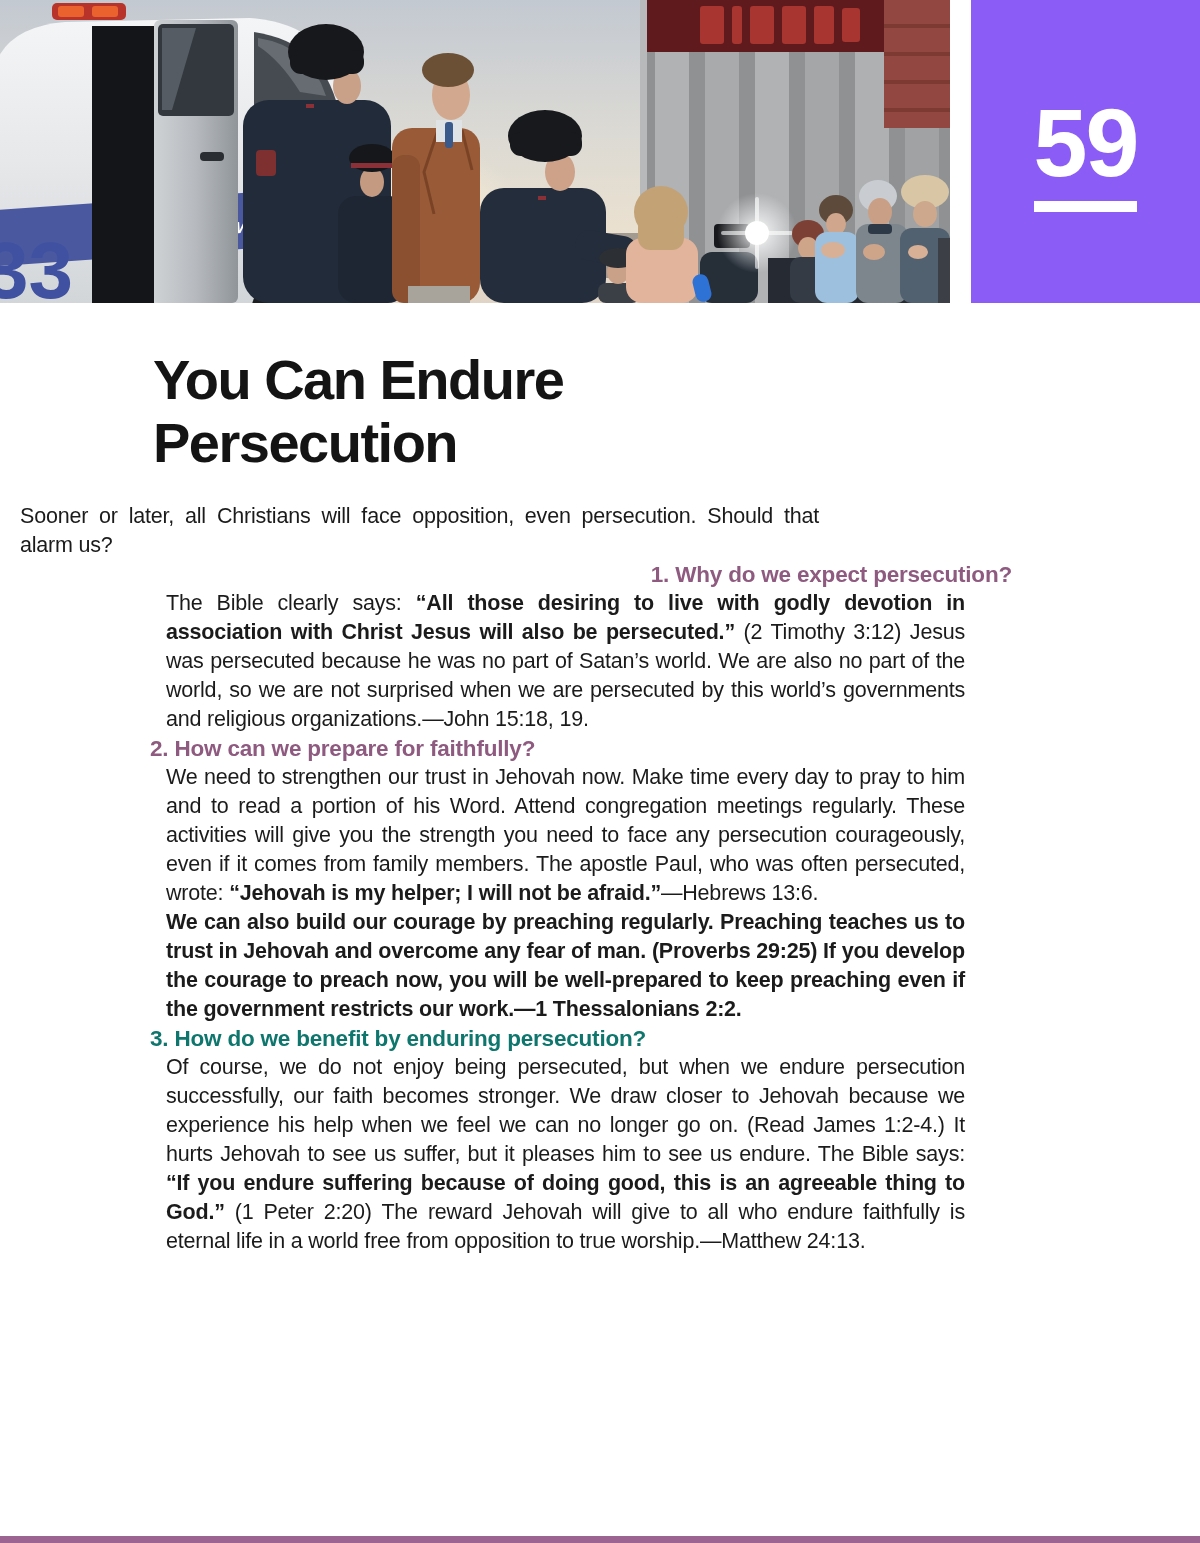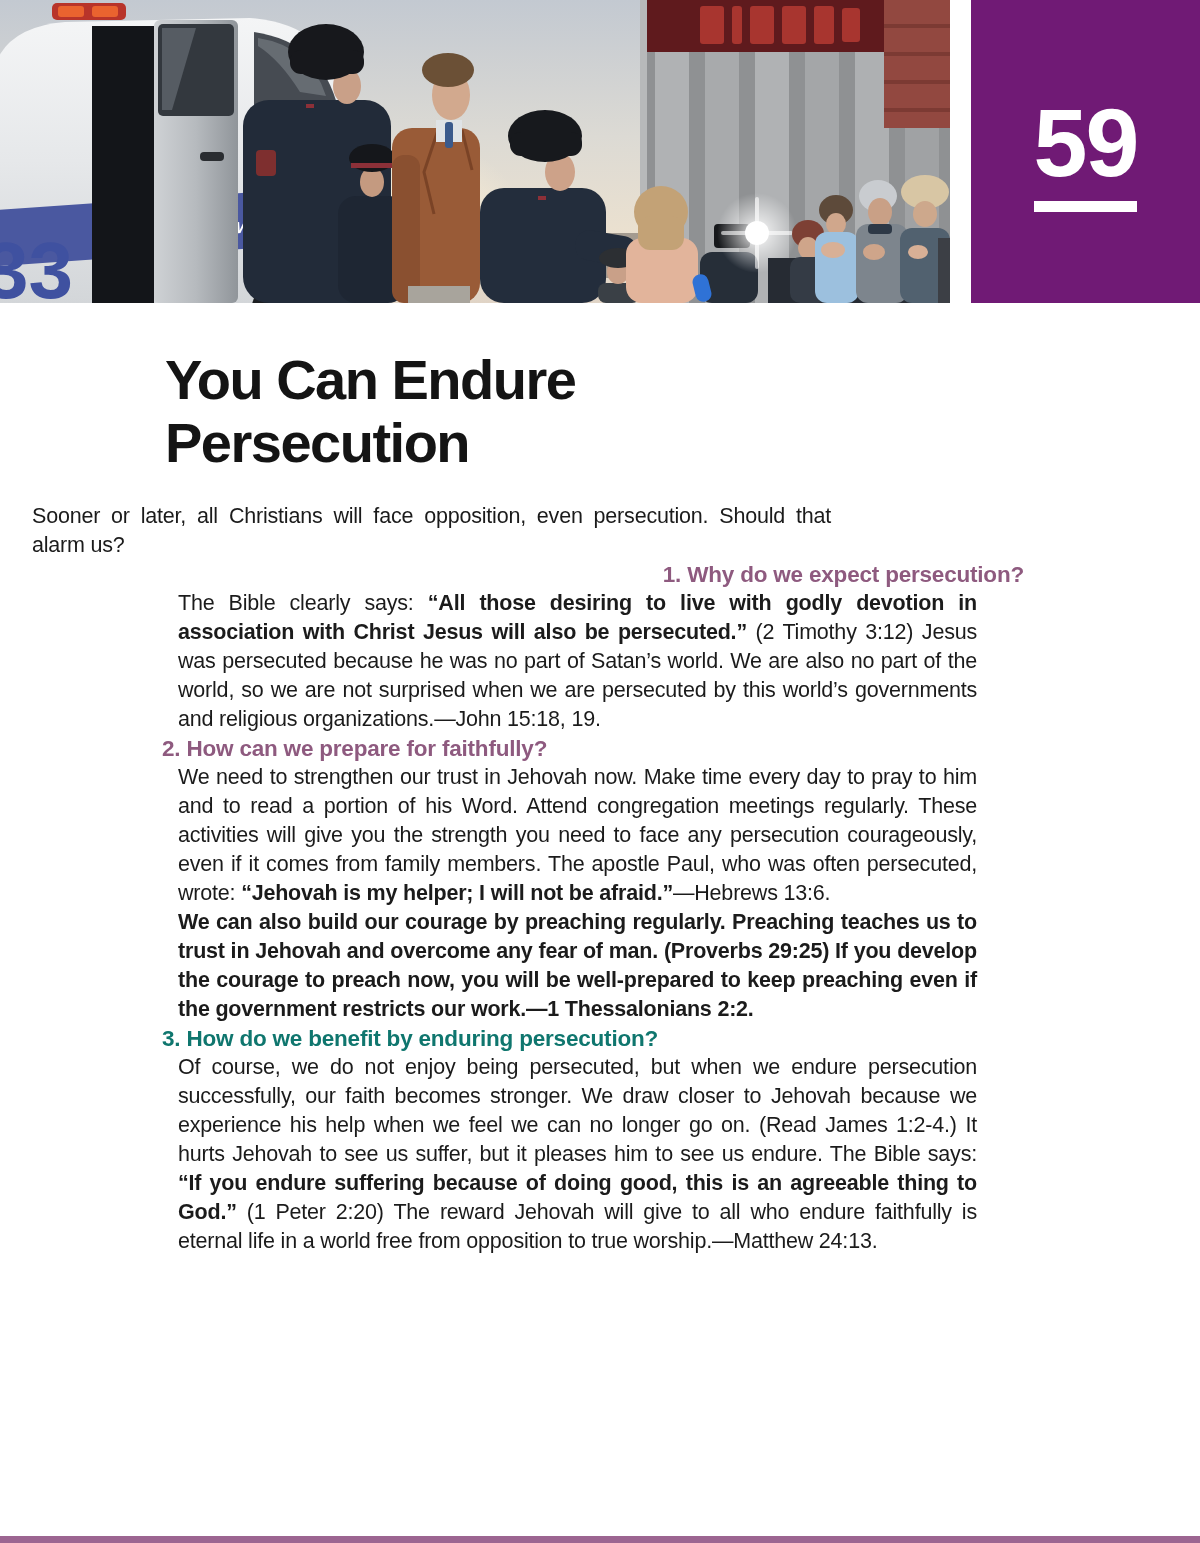--- a/index.html
+++ b/index.html
@@ -14,21 +14,21 @@
   .hero-gap { width:7px; height:303px; background:#ffffff; }
   .lesson-block { position:relative; width:243px; height:303px; }
   .lesson-number {
     position:absolute; top:94px; left:0; width:100%; text-align:center;
     font-size:97px; font-weight:bold; line-height:1; color:#ffffff; letter-spacing:-2px;
   }
   .lesson-underline {
     position:absolute; top:201px; left:50%; margin-left:-51px; width:103px; height:11px; background:#ffffff;
   }
   
-  .content { position:absolute; top:303px; left:12px; width:1012px; }
+  .content { position:absolute; top:303px; left:0; width:1012px; }
   h1.title {
     margin:45px 0 0 153px; width:470px;
     font-size:56px; line-height:63px; font-weight:bold; color:#141414; letter-spacing:-1.5px;
   }
   p.body, p.intro {
     margin:0 0 0 166px; width:799px;
     font-size:21.5px; line-height:29px; color:#1b1b1b;
     text-align:justify; letter-spacing:-0.2px;
   }
   p.intro { margin-top:28px;margin-left:20px; }
@@ -221,21 +221,21 @@
             <ellipse cx="925" cy="192" rx="24" ry="17" fill="#d8c6a4"></ellipse>
             <ellipse cx="925" cy="214" rx="12" ry="13" fill="#cda88c"></ellipse>
             <rect x="900" y="228" width="50" height="75" rx="12" fill="#51616f"></rect>
             <ellipse cx="918" cy="252" rx="10" ry="7" fill="#d8b096"></ellipse>
           </g>
           <rect x="938" y="238" width="12" height="65" fill="#3c3f45"></rect>
         </g>
       </svg>
     </div>
     <div class="hero-gap"></div>
-    <div class="lesson-block" style="background: #701a75;">
+    <div class="lesson-block" style="background: #8b5cf6;">
       <div class="lesson-number">59</div>
       <div class="lesson-underline"></div>
     </div>
   </div>
 
   <div class="content">
     <h1 class="title">You Can Endure Persecution</h1>
 
     <p class="intro">Sooner or later, all Christians will face opposition, even persecution. Should that alarm us?</p>
 

